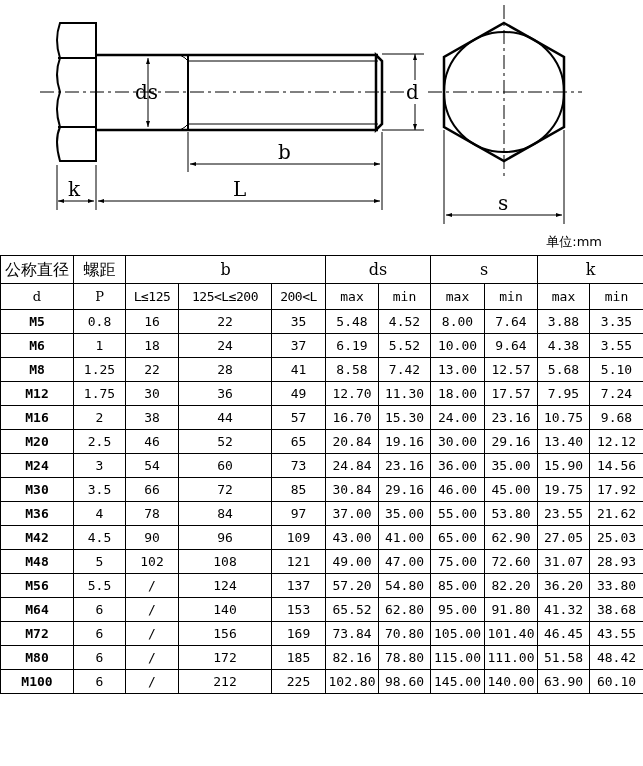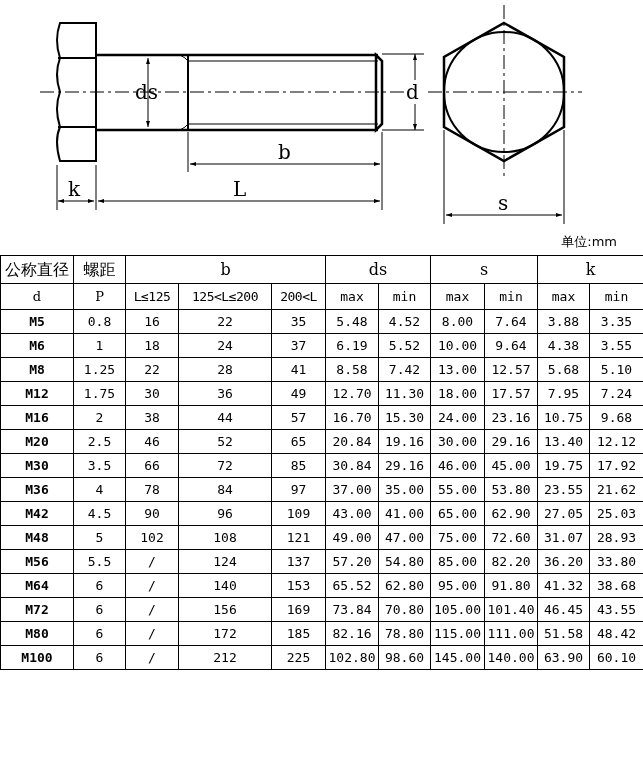--- a/index.html
+++ b/index.html
@@ -1,19 +1,19 @@
 <!DOCTYPE html>
 <html><head>
 <meta charset="utf-8">
 <style>
   html, body { margin:0; padding:0; background:#ffffff; }
   body { width:643px; height:766px; position:relative; overflow:hidden;
          font-family:"DejaVu Serif", "Liberation Serif", serif; color:#000; }
   .drawing { position:absolute; left:0; top:0; width:643px; height:255px; }
-  .unit { position:absolute; right:26px; top:233px; font-size:13px;
+  .unit { position:absolute; right:41px; top:233px; font-size:13px;
           font-family:"DejaVu Sans", sans-serif; }
   table.spec { position:absolute; left:0; top:255px; border-collapse:collapse;
                table-layout:fixed; width:643px; }
   table.spec td { border:1px solid #000; text-align:center; padding:0;
                   font-family:"DejaVu Sans Mono", "Liberation Mono", monospace;
                   font-size:13px; height:23px; line-height:23px; overflow:hidden;
                   white-space:nowrap; }
   table.spec tr.h1 td { height:27px; line-height:27px; font-size:16px; }
   table.spec tr.h2 td { height:25px; line-height:25px; font-size:13px; }
   table.spec td.cn { font-family:Liberation Serif, serif; font-size:14px; }
@@ -203,20 +203,33 @@
         <td>52</td>
         <td>65</td>
         <td>20.84</td>
         <td>19.16</td>
         <td>30.00</td>
         <td>29.16</td>
         <td>13.40</td>
         <td>12.12</td>
       </tr>
       <tr>
+        <td class="m">M24</td>
+        <td>3</td>
+        <td>54</td>
+        <td>60</td>
+        <td>73</td>
+        <td>24.84</td>
+        <td>23.16</td>
+        <td>36.00</td>
+        <td>35.00</td>
+        <td>15.90</td>
+        <td>14.56</td>
+      </tr>
+      <tr>
         <td class="m">M30</td>
         <td>3.5</td>
         <td>66</td>
         <td>72</td>
         <td>85</td>
         <td>30.84</td>
         <td>29.16</td>
         <td>46.00</td>
         <td>45.00</td>
         <td>19.75</td>

